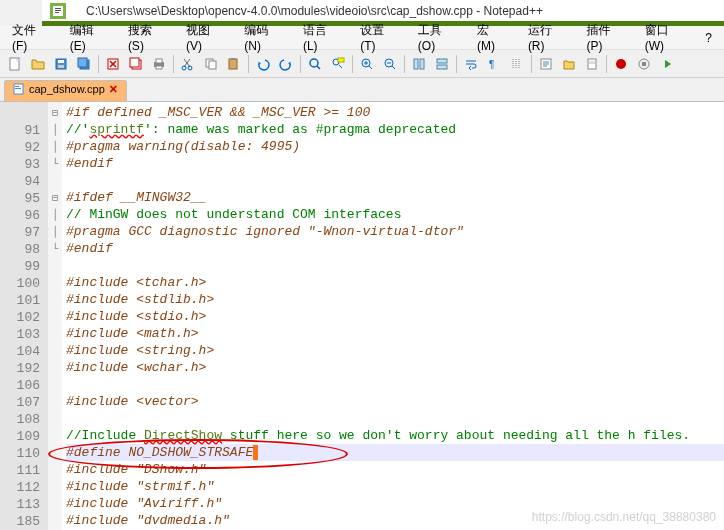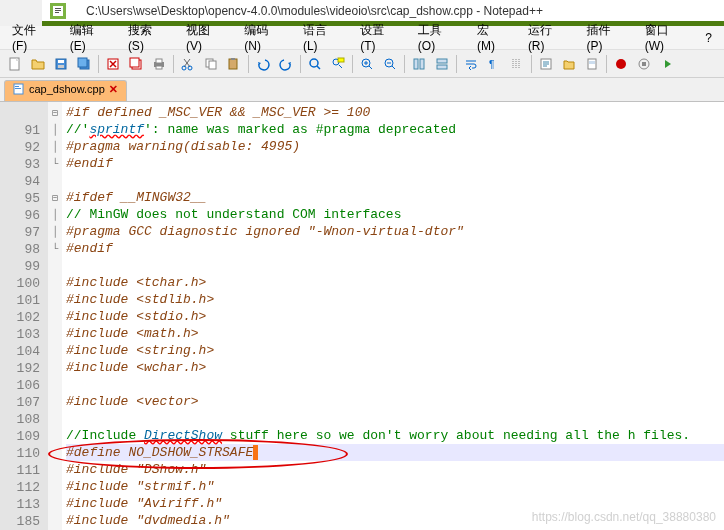--- a/index.html
+++ b/index.html
@@ -18,21 +18,21 @@
 .editor { display: flex; height: calc(530px - 102px); background: #fff; position: relative; }
 .gutter { background: #e4e4e4; width: 48px; text-align: right; padding-right: 8px; color: #808080; font-family: "Courier New", monospace; font-size: 13px; line-height: 17px; padding-top: 20px; }
 .gutter div { height: 17px; }
 .fold-col { width: 14px; background: #f4f4f4; font-family: monospace; font-size: 10px; line-height: 17px; color: #808080; padding-top: 2px; }
 .fold-col div { height: 17px; text-align: center; }
 .code { flex: 1; font-family: "Courier New", monospace; font-size: 13px; line-height: 17px; padding-top: 2px; padding-left: 4px; white-space: pre; color: #000; overflow: hidden; }
 .code-line { height: 17px; }
 .hl-line { background: #e8e8ff; }
 .kw { color: #8b4513; font-style: italic; }
 .cmt { color: #008000; }
-.err { color: #0369a1; text-decoration: wavy underline red; font-style: italic; }
+.err { color: #4d7c0f; text-decoration: wavy underline red; }
 .caret { border-right: 5px solid #f97316; }
 .red-circle { position: absolute; border: 2px solid #d00; border-radius: 50%; width: 300px; height: 30px; left: 48px; top: 337px; pointer-events: none; }
 .watermark { position: absolute; right: 8px; bottom: 6px; color: #d0d0d0; font-size: 12px; font-family: sans-serif; }
 </style>
 </head>
 <body>
 
 <div class="title-bar">
   <span class="title-icon">
     <svg viewBox="0 0 16 16">

